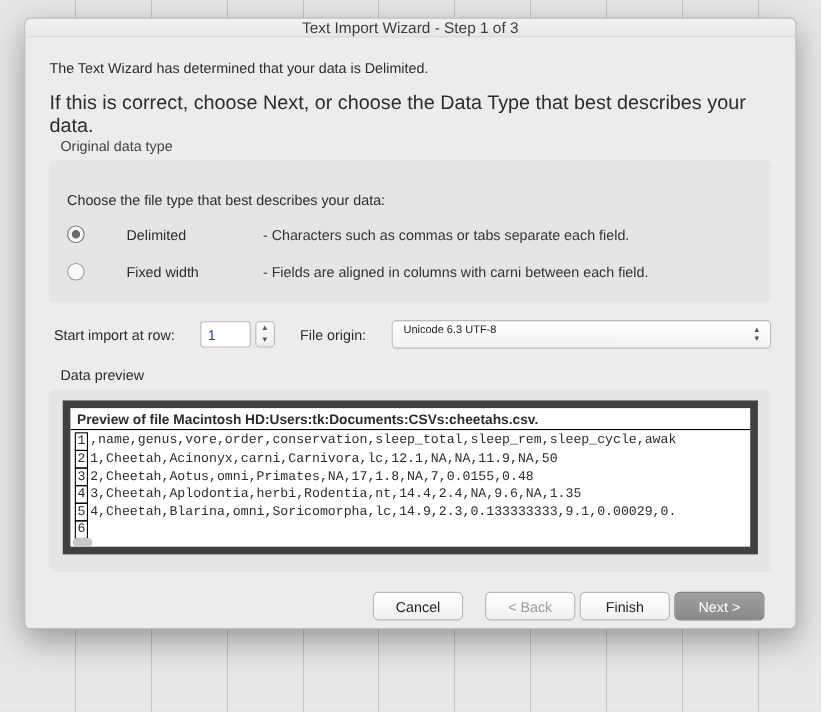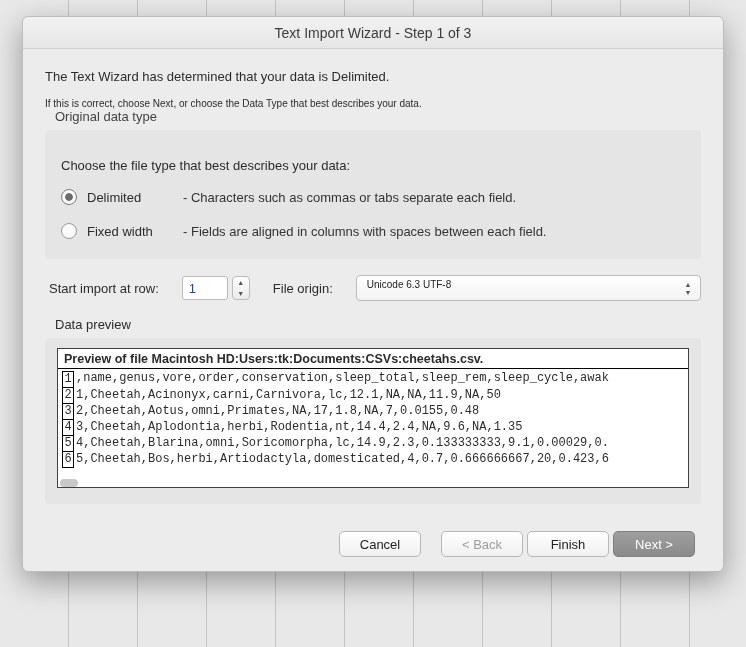--- a/index.html
+++ b/index.html
@@ -49,21 +49,21 @@
       border-radius: 6px 6px 0 0;
     }
     .content {
       padding: 20px 22px 14px 22px;
       flex: 1;
       display: flex;
       flex-direction: column;
       color: #2c2c2c;
     }
     .intro1 { margin-bottom: 14px; font-size: 13px; }
-    .intro2 { font-size: 10px; }
+    .intro2 { font-size: 18px; }
     .group-label {
       font-size: 13px;
       color: #444;
       margin-left: 10px;
       margin-bottom: 6px;
     }
     .group-box {
       background: #e5e5e5;
       border-radius: 4px;
       padding: 14px 16px 20px 16px;
@@ -72,20 +72,21 @@
     .group-instruction {
       margin-bottom: 16px;
       font-size: 13px;
       margin-top: 14px;
     }
     .radio-row {
       display: flex;
       align-items: center;
       margin-bottom: 18px;
       font-size: 13px;
+      gap: 28px;
     }
     .radio-row:last-child { margin-bottom: 0; }
     .radio {
       width: 16px;
       height: 16px;
       border-radius: 50%;
       border: 1px solid #9a9a9a;
       background: #fafafa;
       margin-right: 10px;
       display: inline-flex;
@@ -179,21 +180,21 @@
       margin-bottom: 6px;
     }
     .preview-box {
       background: #e5e5e5;
       border-radius: 4px;
       padding: 10px 12px 16px 12px;
       margin-bottom: 18px;
     }
     .preview-panel {
       background: #fff;
-      border: 1px solid #404040;
+      border: 7px solid #404040;
       height: 140px;
       display: flex;
       flex-direction: column;
       overflow: hidden;
     }
     .preview-header {
       padding: 3px 6px 2px 6px;
       font-size: 12.5px;
       font-weight: 600;
       border-bottom: 1px solid #000;
@@ -287,21 +288,21 @@
 
       <div class="radio-row">
         <span class="radio selected"></span>
         <span class="radio-label">Delimited</span>
         <span class="radio-desc">- Characters such as commas or tabs separate each field.</span>
       </div>
 
       <div class="radio-row">
         <span class="radio"></span>
         <span class="radio-label">Fixed width</span>
-        <span class="radio-desc">- Fields are aligned in columns with spaces between each field.</span>
+        <span class="radio-desc">- Fields are aligned in columns with carni between each field.</span>
       </div>
     </div>
 
     <div class="row-import">
       <span>Start import at row:</span>
       <div class="num-input-wrap">
         <input class="num-input" value="1" style="">
         <div class="stepper">
           <span>▲</span>
           <span>▼</span>
@@ -337,21 +338,20 @@
             <div class="preview-line">
               <span class="line-no">4</span>
               <span class="line-text">3,Cheetah,Aplodontia,herbi,Rodentia,nt,14.4,2.4,NA,9.6,NA,1.35</span>
             </div>
             <div class="preview-line">
               <span class="line-no">5</span>
               <span class="line-text">4,Cheetah,Blarina,omni,Soricomorpha,lc,14.9,2.3,0.133333333,9.1,0.00029,0.</span>
             </div>
             <div class="preview-line">
               <span class="line-no">6</span>
-              <span class="line-text">5,Cheetah,Bos,herbi,Artiodactyla,domesticated,4,0.7,0.666666667,20,0.423,6</span>
             </div>
             <div class="scroll-thumb"></div>
         </div>
       </div>
     </div>
 
     <div class="button-row">
       <div class="btn">Cancel</div>
       <div class="btn disabled">&lt; Back</div>
       <div class="btn">Finish</div>

